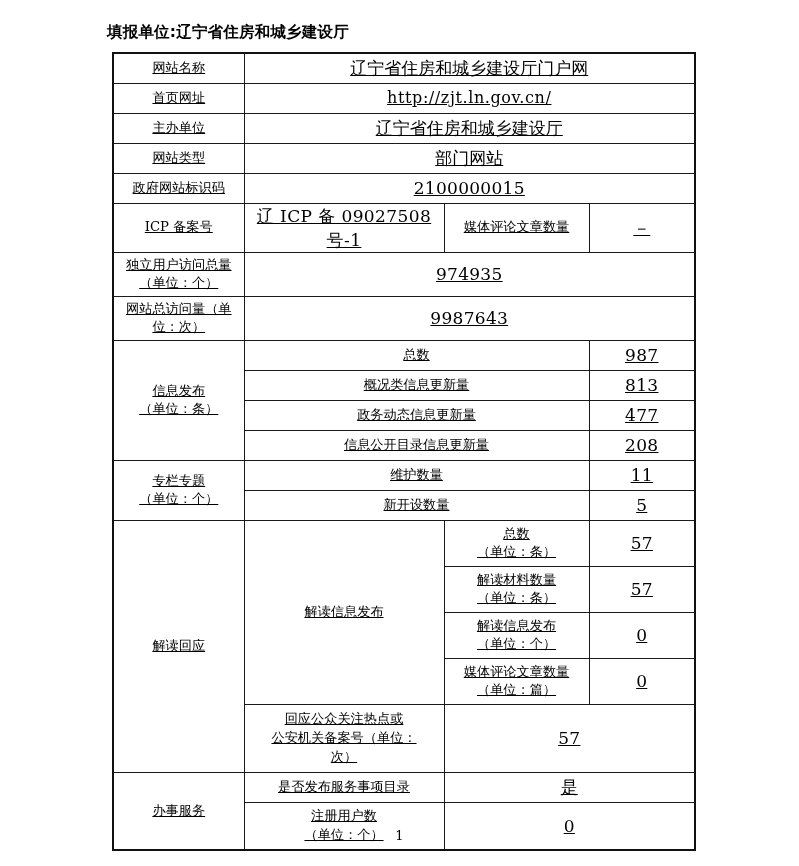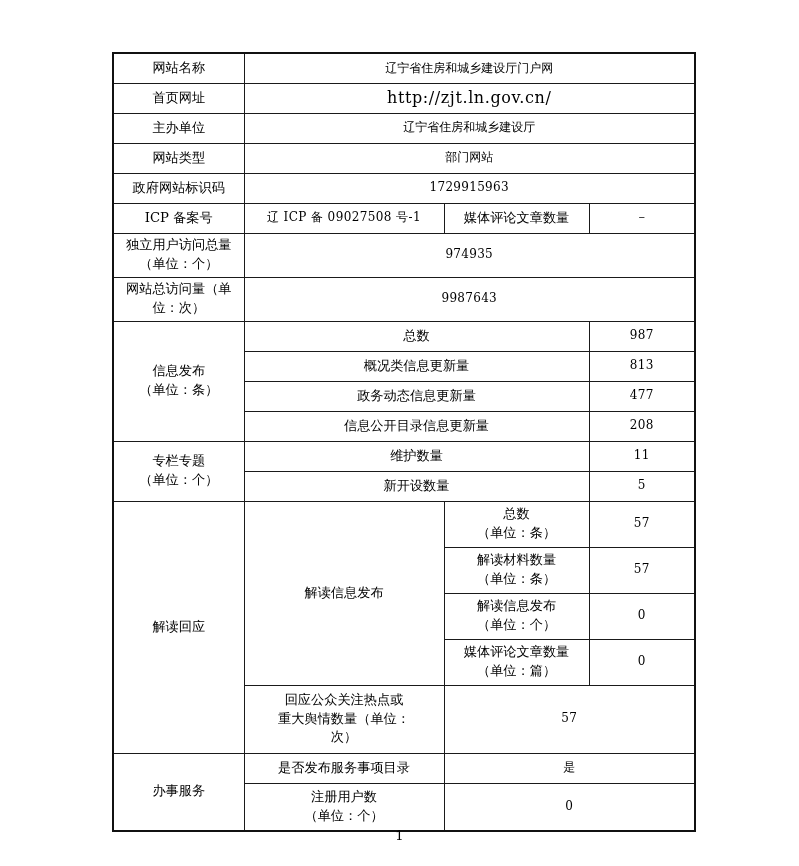--- a/index.html
+++ b/index.html
@@ -41,30 +41,31 @@
     table-layout: fixed;
     font-size: 13.2px;
   }
   table.report td {
     border: 1px solid #1a1a1a;
     text-align: center;
     vertical-align: middle;
     padding: 0 3px;
     line-height: 1.42;
     word-break: break-all;
+    text-decoration: underline;
   }
   
   table.report {
     border: 2px solid #111111;
   }
   .cell-label {
     font-size: 13.2px;
   }
   .cell-value {
-    font-size: 12px;
+    font-size: 17px;
   }
   .url-value {
     font-size: 16px;
     letter-spacing: 0.6px;
     font-family: "DejaVu Serif", "Liberation Serif", serif;
   }
   .num {
     font-family: "DejaVu Serif", "Liberation Serif", serif;
     letter-spacing: 0.3px;
   }
@@ -88,20 +89,21 @@
   .r-tall   { height: 44px; }
   .r-xtall  { height: 48px; margin-left: 18px; }
   .r-nest   { height: 46px; }
   .r-three  { height: 68px; }
 </style>
 </head>
 <body>
 
 <div class="page">
 
+  <div class="form-header">填报单位:辽宁省住房和城乡建设厅</div>
 
   <table class="report">
     <colgroup>
       <col style="width:131px">
       <col style="width:200px">
       <col style="width:145px">
       <col style="width:106px">
     </colgroup>
     <tbody>
 
@@ -120,21 +122,21 @@
         <td class="cell-value" colspan="3">辽宁省住房和城乡建设厅</td>
       </tr>
 
       <tr class="r-single">
         <td class="cell-label">网站类型</td>
         <td class="cell-value" colspan="3">部门网站</td>
       </tr>
 
       <tr class="r-single">
         <td class="cell-label">政府网站标识码</td>
-        <td class="cell-value num" colspan="3">1729915963</td>
+        <td class="cell-value num" colspan="3">2100000015</td>
       </tr>
 
       <tr class="r-single">
         <td class="cell-label">ICP 备案号</td>
         <td class="cell-value icp-value">辽 ICP 备 09027508 号-1</td>
         <td class="cell-label">媒体评论文章数量</td>
         <td class="cell-value">－</td>
       </tr>
 
       <tr class="r-tall">
@@ -207,21 +209,21 @@
       <tr class="r-nest">
         <td class="cell-label two-line">
           <div>媒体评论文章数量</div>
           <div>（单位：篇）</div>
         </td>
         <td class="cell-value num">0</td>
       </tr>
       <tr class="r-three">
         <td class="cell-label two-line">
           <div>回应公众关注热点或</div>
-          <div>重大舆情数量（单位：</div>
+          <div>公安机关备案号（单位：</div>
           <div>次）</div>
         </td>
         <td class="cell-value num" colspan="2">57</td>
       </tr>
 
       <tr class="r-single">
         <td class="cell-label" rowspan="2">办事服务</td>
         <td class="cell-label">
           <div>是否发布服务事项目录</div>
         </td>

